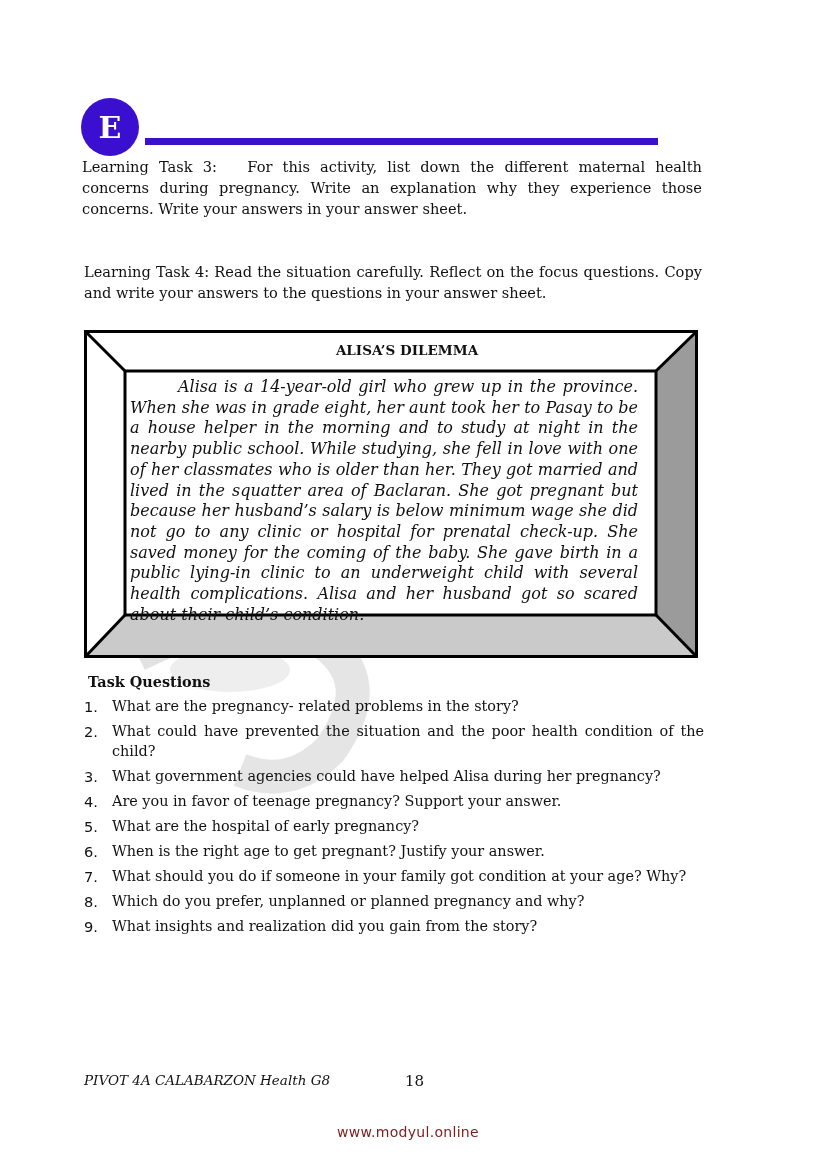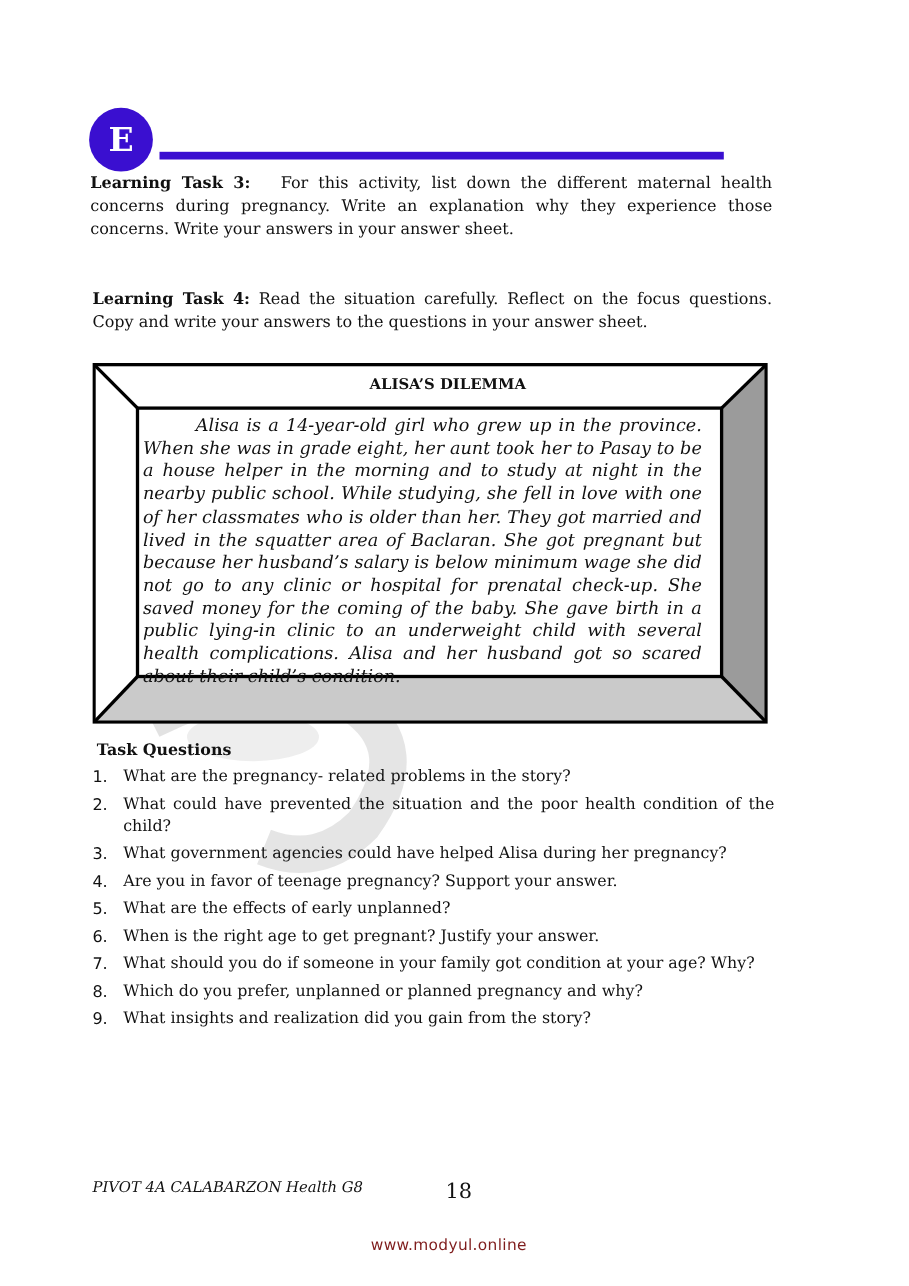--- a/index.html
+++ b/index.html
@@ -8,21 +8,21 @@
   .abs { position: absolute; }
 
   
   .e-circle { left: 81px; top: 98px; width: 58px; height: 58px; border-radius: 50%;
               background: #3a0fd0; color: #fff; display: flex; align-items: center;
               justify-content: center; font-family: "DejaVu Serif", serif;
               font-weight: bold; font-size: 30px; }
   .e-line { left: 145px; top: 138px; width: 513px; height: 7px; background: #3a0fd0; }
 
   .para { font-size: 14.6px; line-height: 21px; text-align: justify; }
-  .para b { font-weight: bold; }
+  .para b { font-weight: normal; }
   .task3 { left: 82px; top: 156px; width: 620px; }
   .task4 { left: 84px; top: 261px; width: 618px; }
 
   
   .frame { left: 84px; top: 330px; width: 614px; height: 328px; }
   .frame svg { position: absolute; left: 0; top: 0; }
   .box-title { left: 84px; top: 342px; width: 614px; text-align: center;
                font-weight: bold; font-size: 13.5px; margin-left: 16px; }
   .story { left: 130px; top: 377px; width: 508px; font-style: italic;
            font-size: 16px; line-height: 20.7px; text-align: justify; }
@@ -31,21 +31,21 @@
   
   .seal { left: 120px; top: 600px; width: 330px; height: 200px; pointer-events: none; }
 
   .fq-title { left: 88px; top: 673px; font-weight: bold; font-size: 14.4px; }
   .fq-list { left: 84px; top: 697px; width: 620px; font-size: 14.4px; }
   .fq-item { display: flex; line-height: 19.5px; margin-bottom: 5.5px; }
   .fq-num { width: 28px; flex: none; text-align: left; font-family: "DejaVu Sans", sans-serif; font-size: 14.6px; }
   .fq-text { flex: 1; text-align: justify; }
 
   .footer-left { left: 84px; top: 1072px; font-style: italic; font-size: 13.5px; }
-  .footer-page { left: 405px; top: 1072px; font-size: 19px; }
+  .footer-page { left: 405px; top: 1072px; font-size: 15px; }
   .watermark-url { left: 337px; top: 1124px; font-family: "DejaVu Sans", sans-serif;
                    font-size: 14px; color: #7f1d1d; letter-spacing: 0.3px; }
 </style>
 </head>
 <body>
 
 <div class="abs e-circle">
   <span>E</span>
 </div>
 <div class="abs e-line"></div>
@@ -103,21 +103,21 @@
   <div class="fq-item">
     <span class="fq-num">3.</span>
     <span class="fq-text">What government agencies could have helped Alisa during her pregnancy?</span>
   </div>
   <div class="fq-item">
     <span class="fq-num">4.</span>
     <span class="fq-text">Are you in favor of teenage pregnancy? Support your answer.</span>
   </div>
   <div class="fq-item">
     <span class="fq-num">5.</span>
-    <span class="fq-text">What are the effects of early unplanned?</span>
+    <span class="fq-text">What are the hospital of early pregnancy?</span>
   </div>
   <div class="fq-item">
     <span class="fq-num">6.</span>
     <span class="fq-text">When is the right age to get pregnant? Justify your answer.</span>
   </div>
   <div class="fq-item">
     <span class="fq-num">7.</span>
     <span class="fq-text">What should you do if someone in your family got condition at your age? Why?</span>
   </div>
   <div class="fq-item">

